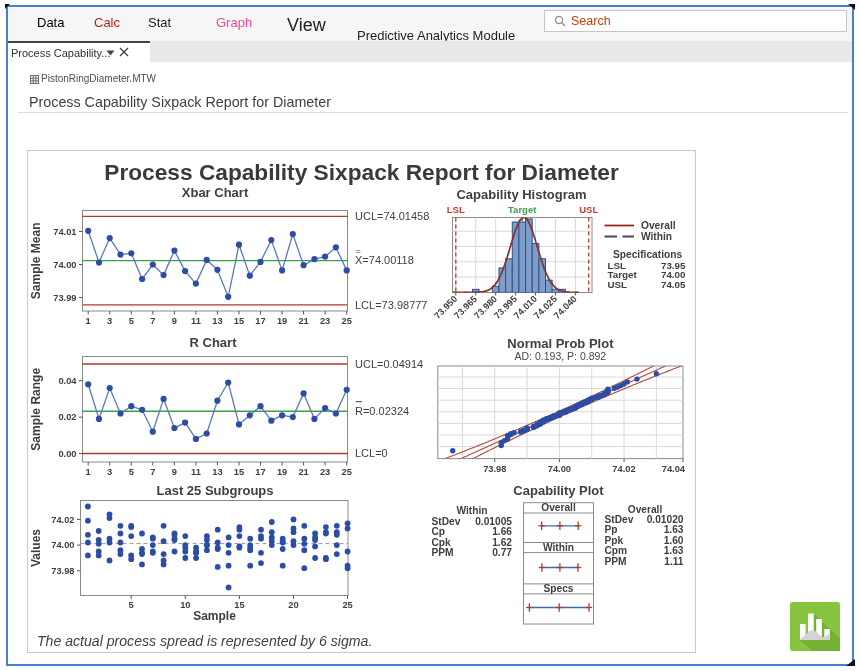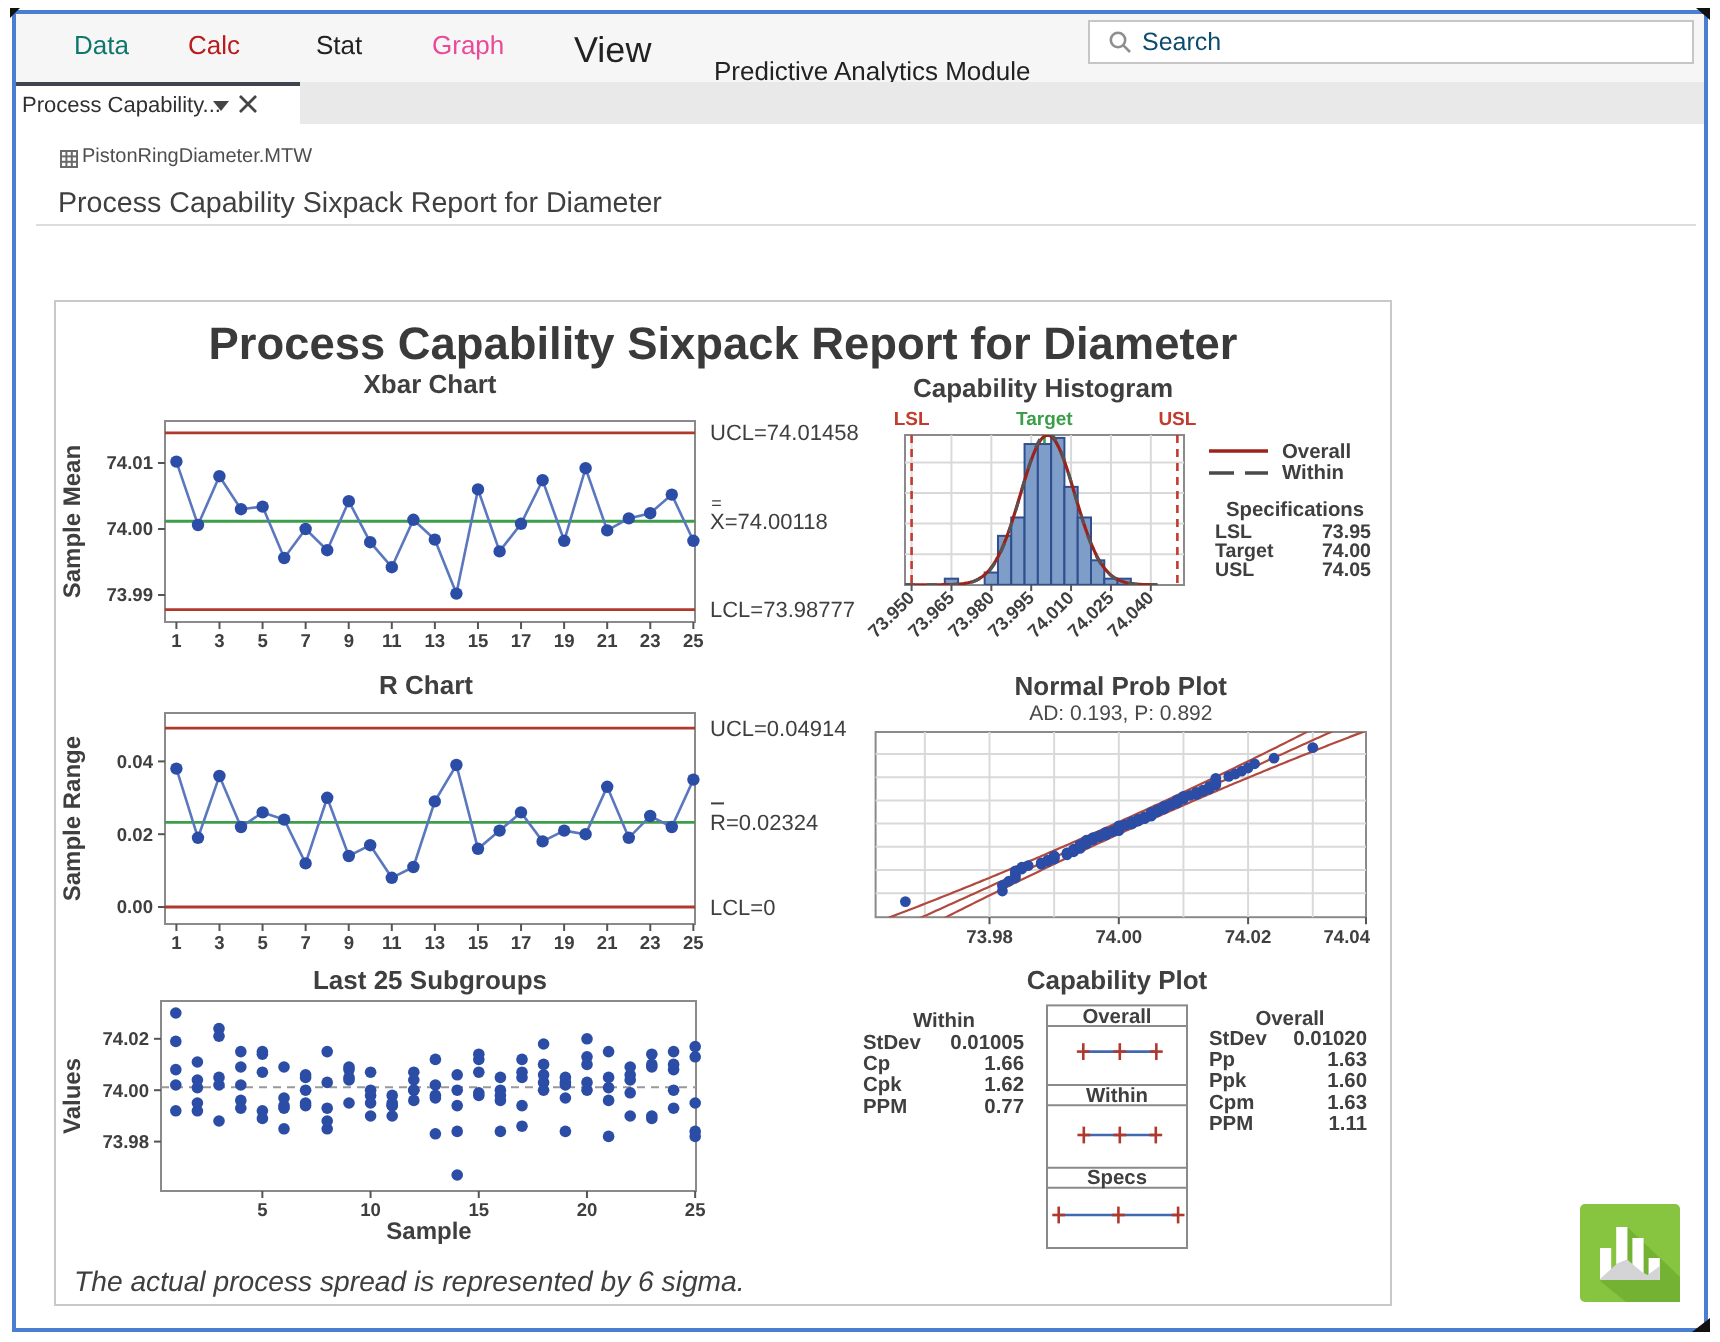--- a/index.html
+++ b/index.html
@@ -1,32 +1,32 @@
 <!DOCTYPE html>
 <html><head><meta charset="utf-8"><style>
 *{margin:0;padding:0;box-sizing:border-box}
 body{width:860px;height:671px;background:#fff;font-family:"Liberation Sans",sans-serif;position:relative;overflow:hidden}
 .abs{position:absolute}
 </style></head><body>
 <div class="abs" style="left:6px;top:5px;width:848px;height:661px;border:2px solid #4a7ed0;background:#fff"></div>
 <div class="abs" style="left:8px;top:7px;width:844px;height:34px;background:#f6f6f7"></div>
 
-<div class="abs" style="left:37px;top:15px;font-size:13px;color:#0f766e">Data</div>
+<div class="abs" style="left:37px;top:15px;font-size:13px;color:#000000">Data</div>
 <div class="abs" style="left:94px;top:15px;font-size:13px;color:#b91c1c">Calc</div>
-<div class="abs" style="left:158px;top:15px;font-size:13px;color:#222">Stat</div>
+<div class="abs" style="left:148px;top:15px;font-size:13px;color:#222">Stat</div>
 <div class="abs" style="left:216px;top:15px;font-size:13px;color:#ec4899">Graph</div>
 <div class="abs" style="left:287px;top:15px;font-size:18px;color:#222">View</div>
 <div class="abs" style="left:357px;top:28px;font-size:13px;color:#222">Predictive Analytics Module</div>
 
 <div class="abs" style="left:544px;top:10px;width:303px;height:22px;border:1px solid #c6c6c6;background:#fff"></div>
 <svg class="abs" style="left:553px;top:14px" width="14" height="14" viewBox="0 0 14 14">
     <circle cx="6" cy="6" r="3.6" fill="none" stroke="#8e8e8e" stroke-width="1.3"></circle>
     <line x1="8.7" y1="8.7" x2="12" y2="12" stroke="#8e8e8e" stroke-width="1.3"></line>
   </svg>
-<div class="abs" style="left:571px;top:14px;font-size:12.5px;color:#0c4a6e">Search</div>
+<div class="abs" style="left:571px;top:14px;font-size:12.5px;color:#c2410c">Search</div>
 
 <div class="abs" style="left:8px;top:41px;width:844px;height:21px;background:#e9e9e9"></div>
 <div class="abs" style="left:8px;top:41px;width:142px;height:21px;background:#fff;border-top:2px solid #3f4450"></div>
 <div class="abs" style="left:11px;top:46.5px;font-size:11px;color:#303030">Process Capability...</div>
 <svg class="abs" style="left:106px;top:50px" width="9" height="6" viewBox="0 0 9 6">
     <path d="M0.5 0.5 L8.5 0.5 L4.5 5.5 Z" fill="#444"></path>
   </svg>
 <svg class="abs" style="left:119px;top:47px" width="10" height="10" viewBox="0 0 10 10">
     <path d="M1 1 L9 9 M9 1 L1 9" stroke="#444" stroke-width="1.4"></path>
   </svg>

